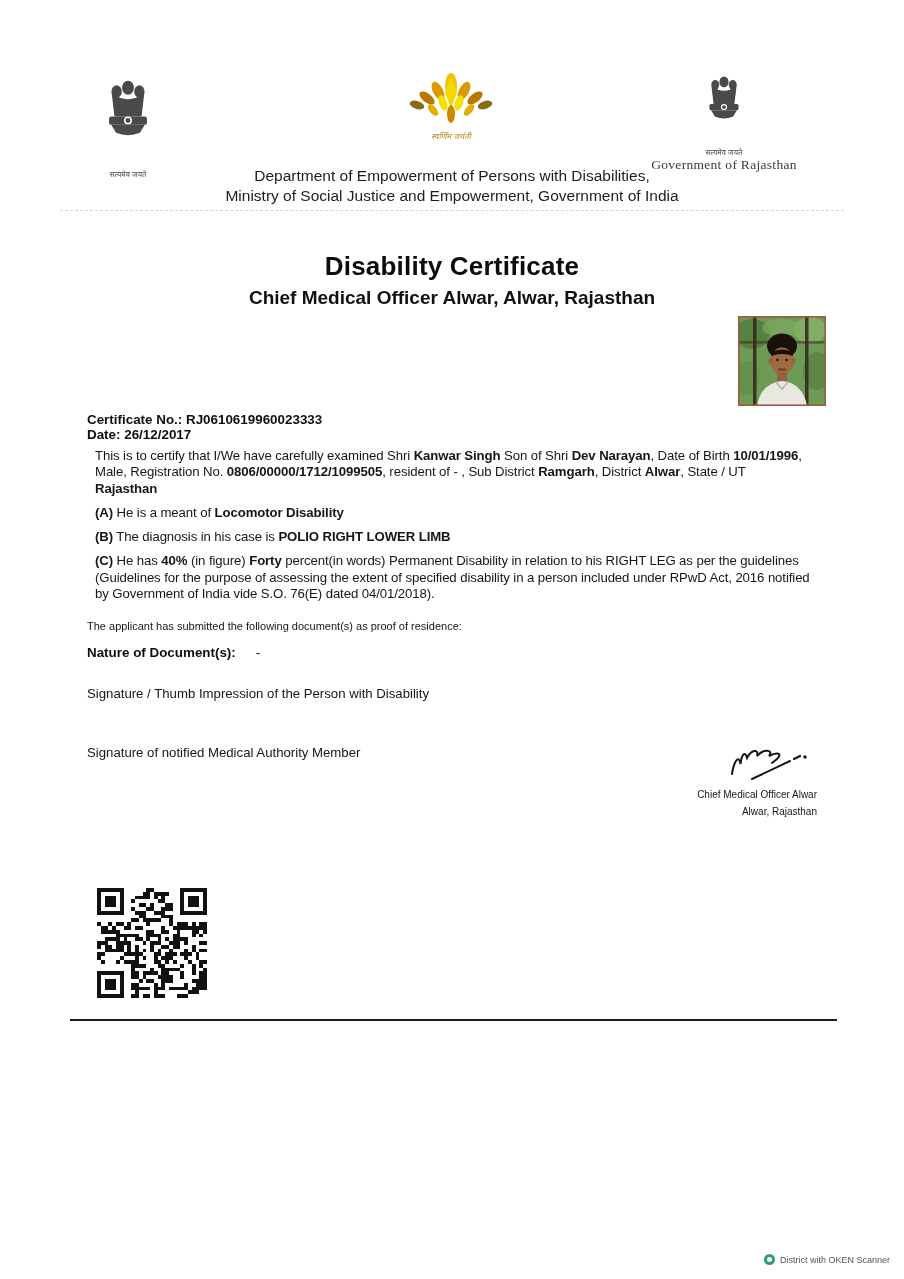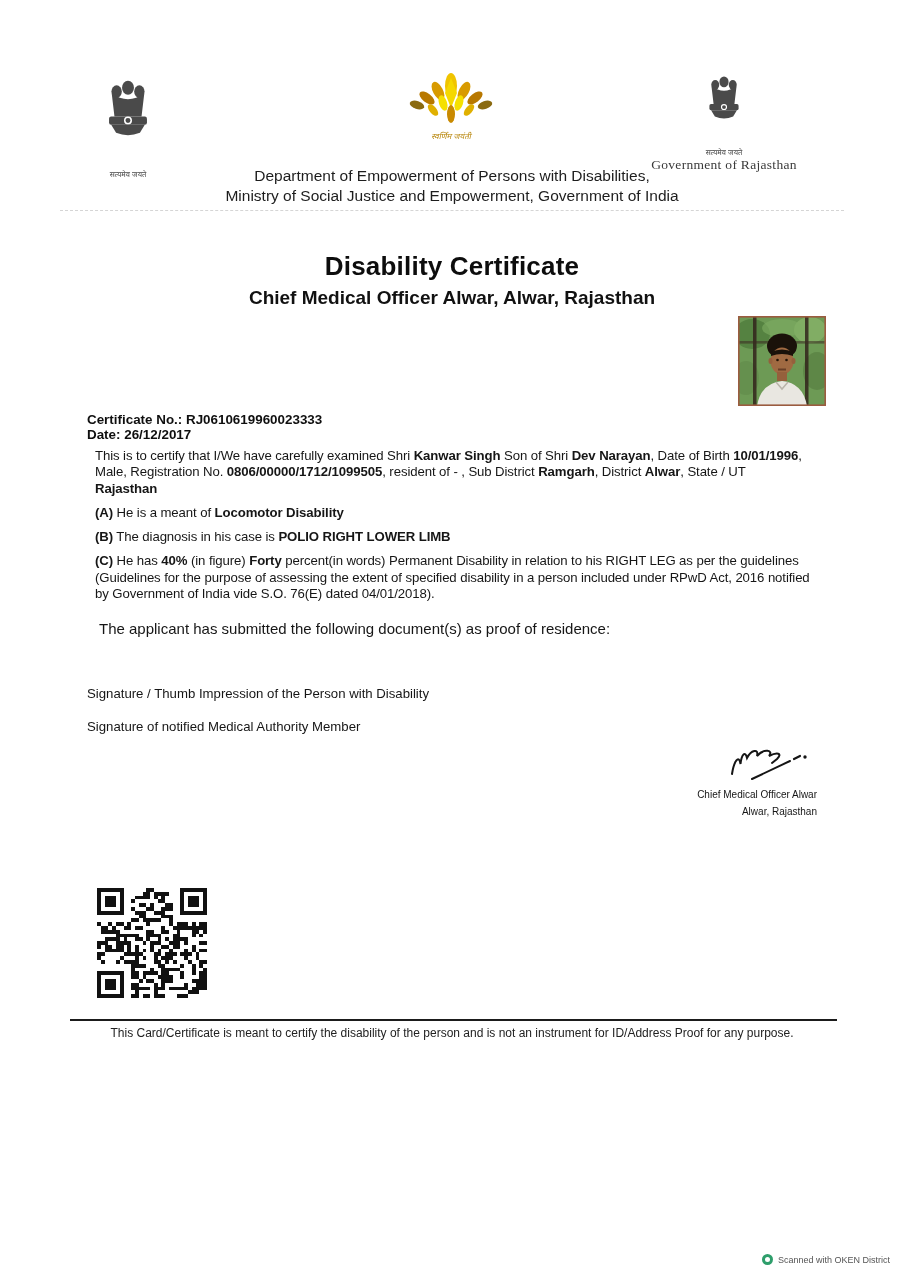--- a/index.html
+++ b/index.html
@@ -19,25 +19,25 @@
   
   .title{left:0;right:0;top:251px;text-align:center;font-size:26px;font-weight:bold;letter-spacing:.2px;color:#0d0d0d;}
   .subtitle{left:0;right:0;top:287px;text-align:center;font-size:19px;font-weight:bold;color:#111;}
   
   .photo{left:738px;top:316px;width:88px;height:90px;}
   
   .cert-row{left:87px;top:412px;width:730px;display:flex;justify-content:space-between;font-size:13.4px;font-weight:bold;color:#0f0f0f;flex-direction:column;}
   
   .body-text{left:87px;top:440px;width:732px;font-size:13.2px;line-height:16.3px;letter-spacing:-0.1px;color:#161616;}
   .body-text p{margin:8px;}
-  .residence{left:87px;top:620px;width:732px;font-size:15px;color:#161616;margin-left:12px;}
+  .residence{left:87px;top:620px;width:732px;font-size:11px;color:#161616;}
   .nature{left:87px;top:645px;width:732px;font-size:13.4px;color:#0f0f0f;}
   .nature .dash{margin-left:20px;font-weight:normal;}
   .sig-line-1{left:87px;top:686px;width:732px;font-size:13.2px;color:#161616;}
-  .sig-line-2{left:87px;top:719px;width:732px;font-size:13.2px;color:#161616;}
+  .sig-line-2{left:87px;top:745px;width:732px;font-size:13.2px;color:#161616;}
   
   .signature{left:726px;top:744px;width:88px;height:40px;}
   .authority{right:87px;top:787px;text-align:right;font-size:10px;line-height:16.5px;color:#161616;}
   
   .qr{left:97px;top:888px;width:110px;height:110px;}
   
   .footer-rule{left:70px;top:1019px;width:767px;height:2px;background:#1b1b1b;}
   .disclaimer{left:0;right:0;top:1026px;text-align:center;font-size:12px;color:#222;}
   
   .oken{right:14px;top:1254px;display:flex;align-items:center;gap:5px;}
@@ -145,20 +145,23 @@
 
   <div class="abs body-text">
     <p><span>This is to certify that I/We have carefully examined Shri </span><span class="b">Kanwar Singh</span><span> Son of Shri </span><span class="b">Dev Narayan</span><span>, Date of Birth </span><span class="b">10/01/1996</span><span>, Male, Registration No. </span><span class="b">0806/00000/1712/1099505</span><span>, resident of - , Sub District </span><span class="b">Ramgarh</span><span>, District </span><span class="b">Alwar</span><span>, State / UT </span><span class="b">Rajasthan</span></p>
     <p><span class="b">(A)</span><span> He is a meant of </span> <span class="b">Locomotor Disability</span></p>
     <p><span class="b">(B)</span><span> The diagnosis in his case is </span><span class="b">POLIO RIGHT LOWER LIMB</span></p>
     <p><span class="b">(C)</span><span> He has </span><span class="b">40%</span><span> (in figure) </span> <span class="b">Forty</span> <span> percent(in words) Permanent Disability in relation to his  RIGHT LEG as per the guidelines (Guidelines for the purpose of assessing the extent of specified disability in a person included under RPwD Act, 2016 notified by Government of India vide S.O. 76(E) dated 04/01/2018).</span></p>
   </div>
 
   <div class="abs residence">The applicant has submitted the following document(s) as proof of residence:</div>
 
+  <div class="abs nature">
+    <span class="b">Nature of Document(s):</span><span class="dash">-</span>
+  </div>
 
   <div class="abs sig-line-1">Signature / Thumb Impression of the Person with Disability</div>
   <div class="abs sig-line-2">Signature of notified Medical Authority Member</div>
 
   <div class="abs signature">
     <svg width="88" height="40" viewBox="0 0 88 40">
       <path d="M6 30 C8 17 13 10 14.5 20 C15.5 11 19 6 21 14 C25 6 33 4 31 12 C38 4 48 6 43 12 C51 8 57 9 51 15 L46 19" fill="none" stroke="#151515" stroke-width="2" stroke-linecap="round"></path>
       <path d="M26 35 L64 17" fill="none" stroke="#151515" stroke-width="2" stroke-linecap="round"></path>
       <path d="M68 15 L74 12" fill="none" stroke="#151515" stroke-width="2.2" stroke-linecap="round"></path>
       <circle cx="79" cy="13" r="1.7" fill="#151515"></circle>
@@ -470,20 +473,19 @@
         <rect x="83.45" y="0.00" width="26.55" height="26.55"></rect>
         <rect fill="#ffffff" x="87.24" y="3.79" width="18.97" height="18.97"></rect>
         <rect x="91.03" y="7.59" width="11.38" height="11.38"></rect>
         <rect x="0.00" y="83.45" width="26.55" height="26.55"></rect>
         <rect fill="#ffffff" x="3.79" y="87.24" width="18.97" height="18.97"></rect>
         <rect x="7.59" y="91.03" width="11.38" height="11.38"></rect>
       </svg>
   </div>
 
   <div class="abs footer-rule"></div>
-  <div class="abs disclaimer">This Card/Certificate is meant to certify the disability of the person and is not an instrument for ID/Address Proof for any purpose.</div>
 
   <div class="abs oken">
     <span class="oken-dot"></span>
-    <span class="oken-text">Scanned with OKEN District</span>
+    <span class="oken-text">District with OKEN Scanner</span>
   </div>
 
 </div>
 
 </body></html>

